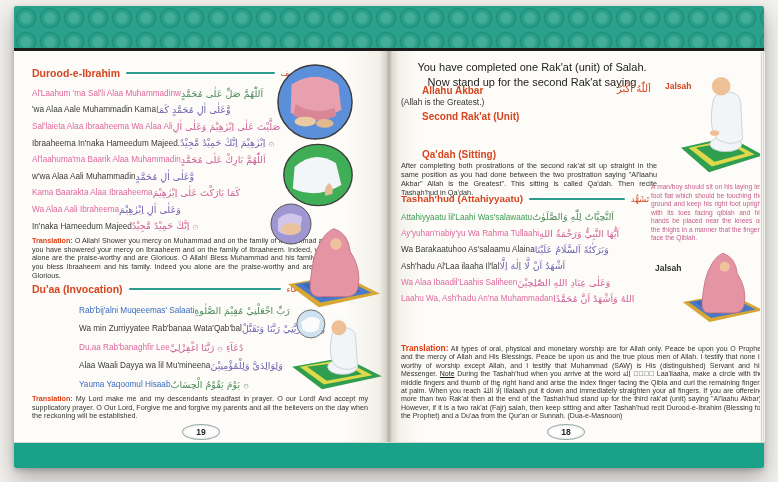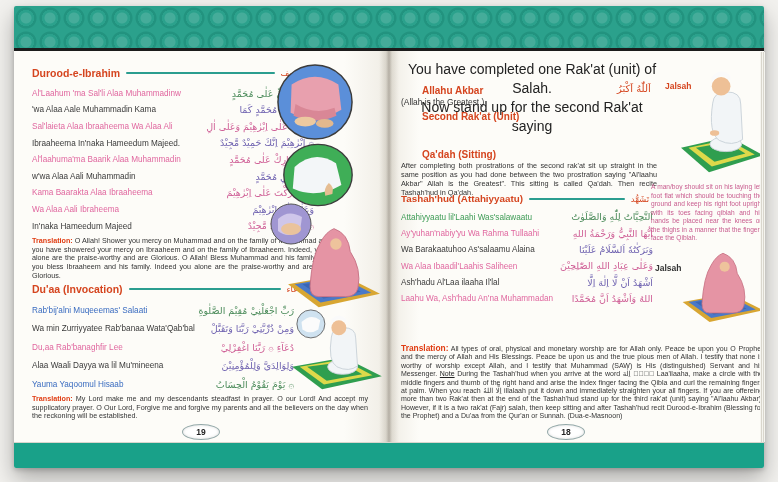--- a/index.html
+++ b/index.html
@@ -22,38 +22,38 @@
     background:repeating-linear-gradient(to right,#f5f4ef 0 1px,#d9d6cc 1px 2px);}
 
   
   .hdr{position:absolute;display:flex;align-items:center;gap:6px;}
   .hdr-title{font-weight:bold;font-size:10.5px;color:#d5451f;white-space:nowrap;}
   .hdr-rule{flex:1;height:2px;background:#2a9d8f;border-radius:1px;}
   .hdr-orn{font-family:"DejaVu Sans",sans-serif;font-size:8.5px;color:#d5451f;white-space:nowrap;}
 
   
   .rlist{position:absolute;}
-  .rline{display:flex;justify-content:space-between;align-items:center;}
+  .rline{display:flex;justify-content:flex-start;align-items:center;}
   .lines-durood .rline{height:16.6px;}
-  .lines-duaa .rline{height:18.5px;}
+  .lines-duaa .rline{height:18.5px;margin-left:47px;}
   .lines-tash .rline{height:16.3px;}
   .tr{font-size:8.2px;white-space:nowrap;}
   .ar{font-family:"DejaVu Sans",sans-serif;font-size:9.5px;line-height:1;white-space:nowrap;}
   .c-pink{color:#e0679f;} .c-black{color:#3a3a3a;} .c-blue{color:#3a6cc0;} .c-green{color:#3d9b55;}
   .ar-green{color:#4b8b5a;} .ar-purple{color:#6f62b0;} .ar-pink{color:#cf5f96;}
 
   .transp{position:absolute;font-size:7.2px;line-height:1.2;color:#333;text-align:justify;}
   .tlabel{color:#e03c12;font-weight:bold;}
   .note-u{text-decoration:underline;color:#222;}
 
   .sec-title{position:absolute;font-weight:bold;font-size:10px;color:#d5451f;white-space:nowrap;margin-left:21px;}
   .body-sm{position:absolute;font-size:7.3px;line-height:1.25;color:#333;text-align:justify;}
   .inline-ar{font-family:"DejaVu Sans",sans-serif;color:#3a6cc0;font-size:8.5px;}
 
-  .intro{position:absolute;text-align:center;font-size:14px;color:#222;line-height:1.35;}
+  .intro{position:absolute;text-align:center;font-size:11px;color:#222;line-height:1.35;}
   .aa-ar{position:absolute;font-family:"DejaVu Sans",sans-serif;color:#d5451f;font-size:10px;}
 
   .pgoval{position:absolute;bottom:3px;width:36px;height:14px;border:1px solid #93a8a8;border-radius:50%;
     background:#fff;display:flex;align-items:center;justify-content:center;font-size:8.5px;font-weight:bold;color:#222;
     box-shadow:inset 0 0 3px rgba(0,0,0,.15);}
 
   .fig{position:absolute;}
   .jalsah-red{position:absolute;font-weight:bold;font-size:8.5px;color:#d5451f;}
   .jalsah-black{position:absolute;font-weight:bold;font-size:8.5px;color:#333;}
   .side-cap{position:absolute;font-size:6.6px;line-height:1.3;color:#c85b8e;text-align:justify;}
@@ -226,26 +226,26 @@
             </div>
             <div class="rline">
               <span class="tr c-pink">Ay'yuhan'nabiy'yu Wa Rahma Tullaahi</span>
               <span class="ar ar-pink">اَيُّهَا النَّبِيُّ وَرَحْمَةُ اللهِ</span>
             </div>
             <div class="rline">
               <span class="tr c-black">Wa Barakaatuhoo As'salaamu Alaina</span>
               <span class="ar ar-purple">وَبَرَكٰتُهٗ اَلسَّلَامُ عَلَيْنَا</span>
             </div>
             <div class="rline">
+              <span class="tr c-black">Ash'hadu Al'Laa ilaaha Il'lal</span>
+              <span class="ar ar-purple">اَشْهَدُ اَنْ لَّا اِلٰهَ اِلَّا</span>
+            </div>
+            <div class="rline">
               <span class="tr c-pink">Wa Alaa Ibaadil'Laahis Saliheen</span>
               <span class="ar ar-pink">وَعَلٰى عِبَادِ اللهِ الصّٰلِحِيْنَ</span>
-            </div>
-            <div class="rline">
-              <span class="tr c-black">Ash'hadu Al'Laa ilaaha Il'lal</span>
-              <span class="ar ar-purple">اَشْهَدُ اَنْ لَّا اِلٰهَ اِلَّا</span>
             </div>
             <div class="rline">
               <span class="tr c-pink">Laahu Wa, Ash'hadu An'na Muhammadan</span>
               <span class="ar ar-pink">اللهُ وَاَشْهَدُ اَنَّ مُحَمَّدًا</span>
             </div>
           </div>
 
         <p class="transp" style="left:12px;top:292px;width:362px;font-size:7px;margin:0;">
           <span class="tlabel" style="font-size:8.4px;">Translation:</span>
           <span>All types of oral, physical and monetary worship are for Allah only. Peace be upon you O Prophet and the mercy of Allah and His Blessings. Peace be upon us and the true pious men of Allah. I testify that none is worthy of worship except Allah, and I testify that Muhammad (SAW) is His (distinguished) Servant and his Messenger.</span>

